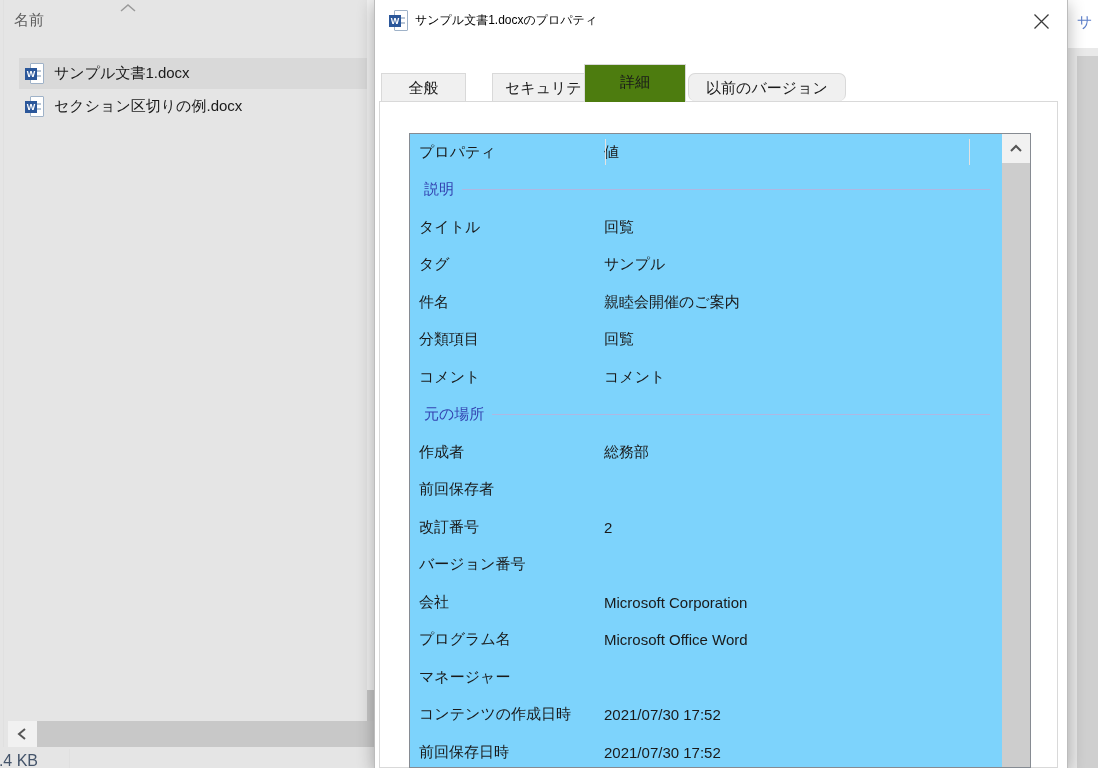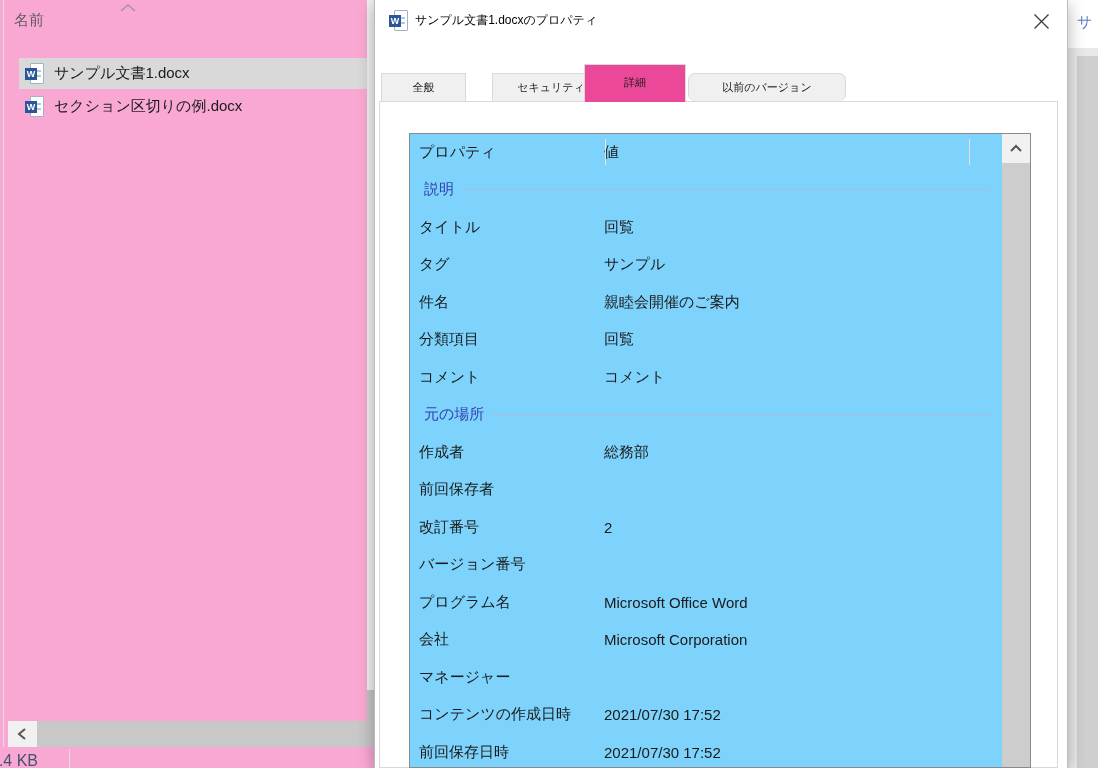--- a/index.html
+++ b/index.html
@@ -6,21 +6,21 @@
   html,body { width:1098px; height:768px; overflow:hidden; }
   body {
     font-family: "Liberation Sans", "DejaVu Sans", sans-serif;
     background:#ffffff; position:relative; color:#1a1a1a;
     --selection:#d9d9d9; --section:#3342b0; --section-line:#aeb8e2;
     --word-blue:#2b579a; --tab-border:#d9d9d9; --table-border:#868b92;
     --track:#f1f1f1; --thumb:#c8c8c8; --accent:#5b7ec9;
   }
 
   
-  #explorer { position:absolute; left:0; top:0; width:380px; height:768px; background:#f9a8d4; }
+  #explorer { position:absolute; left:0; top:0; width:380px; height:768px; background:#e5e5e5; }
   #pane-edge { position:absolute; left:3px; top:0; width:1px; height:747px; background:#e0e0e0; }
   #col-header { position:absolute; left:14px; top:11px; font-size:15px; color:#5f5f5f; cursor:default; }
   #sort-icon { position:absolute; left:119px; top:3px; }
   #file-list { position:absolute; left:0; top:58px; width:380px; }
   .file-row { position:relative; margin-left:19px; width:355px; height:31px; display:flex; align-items:center; margin-bottom:2px; }
   .file-row.selected { background:var(--selection); }
   .file-name { margin-left:9px; font-size:15px; color:#1a1a1a; white-space:nowrap; }
 
   
   .w-icon { position:relative; width:20px; height:22px; display:inline-block; margin-left:6px; flex:0 0 auto; }
@@ -42,22 +42,22 @@
   
   #dialog { position:absolute; left:374px; top:0; width:694px; height:768px; background:#fff;
             border-left:1px solid #bcbcbc; border-right:1px solid #bcbcbc;
             box-shadow:0 4px 16px rgba(0,0,0,.30); z-index:5; }
   #titlebar { position:absolute; left:0; top:0; width:100%; height:42px; background:#fff; }
   #dialog-icon-slot { position:absolute; left:8px; top:10px; }
   #dialog-title { position:absolute; left:40px; top:12px; font-size:12px; color:#000; white-space:nowrap; }
   #close-btn { position:absolute; right:4px; top:1px; width:44px; height:40px; display:flex; align-items:center; justify-content:center; cursor:pointer; }
 
   .tab { position:absolute; border:1px solid var(--tab-border); border-bottom:none; background:#f0f0f0;
-         top:73px; height:28px; line-height:27px; text-align:center; font-size:11px; color:#1a1a1a; cursor:pointer; z-index:3; }
-  .tab.active { top:64px; height:38px; line-height:34px; background:#ec4899; z-index:4; }
+         top:73px; height:28px; line-height:27px; text-align:center; font-size:15px; color:#1a1a1a; cursor:pointer; z-index:3; }
+  .tab.active { top:64px; height:38px; line-height:34px; background:#4d7c0f; z-index:4; }
 
   #tab-page { position:absolute; left:4px; top:101px; width:679px; height:667px; background:#fff; border:1px solid var(--tab-border); }
 
   #prop-table { position:absolute; left:34px; top:133px; width:622px; height:635px; background:#7dd3fc; border:1px solid var(--table-border); overflow:hidden; }
   #table-header { position:absolute; left:0; top:0; width:592px; height:37px; display:flex; align-items:center; }
   #th-property { width:186px; padding-left:9px; font-size:15px; }
   #th-value { padding-left:8px; font-size:15px; }
   .col-divider { position:absolute; top:5px; width:1px; height:26px; background:#e2e2e2; }
   #col-div-1 { left:195px; } #col-div-2 { left:559px; }
 
@@ -195,26 +195,26 @@
         </div>
         <div class="prop-row">
           <span class="prop-name">改訂番号</span>
           <span class="prop-value">2</span>
         </div>
         <div class="prop-row">
           <span class="prop-name">バージョン番号</span>
           <span class="prop-value"></span>
         </div>
         <div class="prop-row">
+          <span class="prop-name">会社</span>
+          <span class="prop-value">Microsoft Corporation</span>
+        </div>
+        <div class="prop-row">
           <span class="prop-name">プログラム名</span>
           <span class="prop-value">Microsoft Office Word</span>
-        </div>
-        <div class="prop-row">
-          <span class="prop-name">会社</span>
-          <span class="prop-value">Microsoft Corporation</span>
         </div>
         <div class="prop-row">
           <span class="prop-name">マネージャー</span>
           <span class="prop-value"></span>
         </div>
         <div class="prop-row">
           <span class="prop-name">コンテンツの作成日時</span>
           <span class="prop-value">2021/07/30 17:52</span>
         </div>
         <div class="prop-row">

